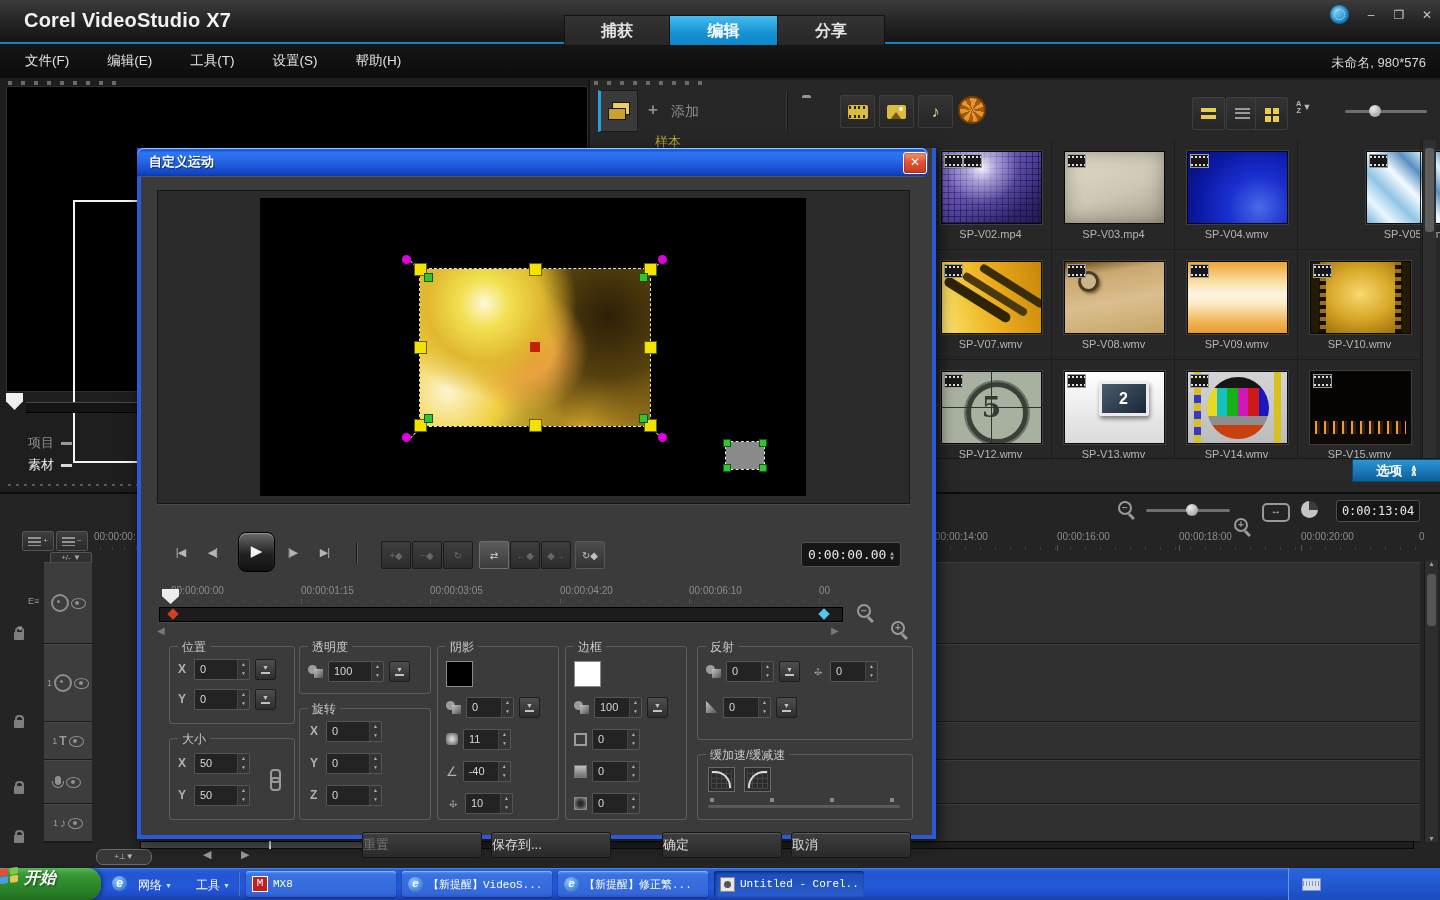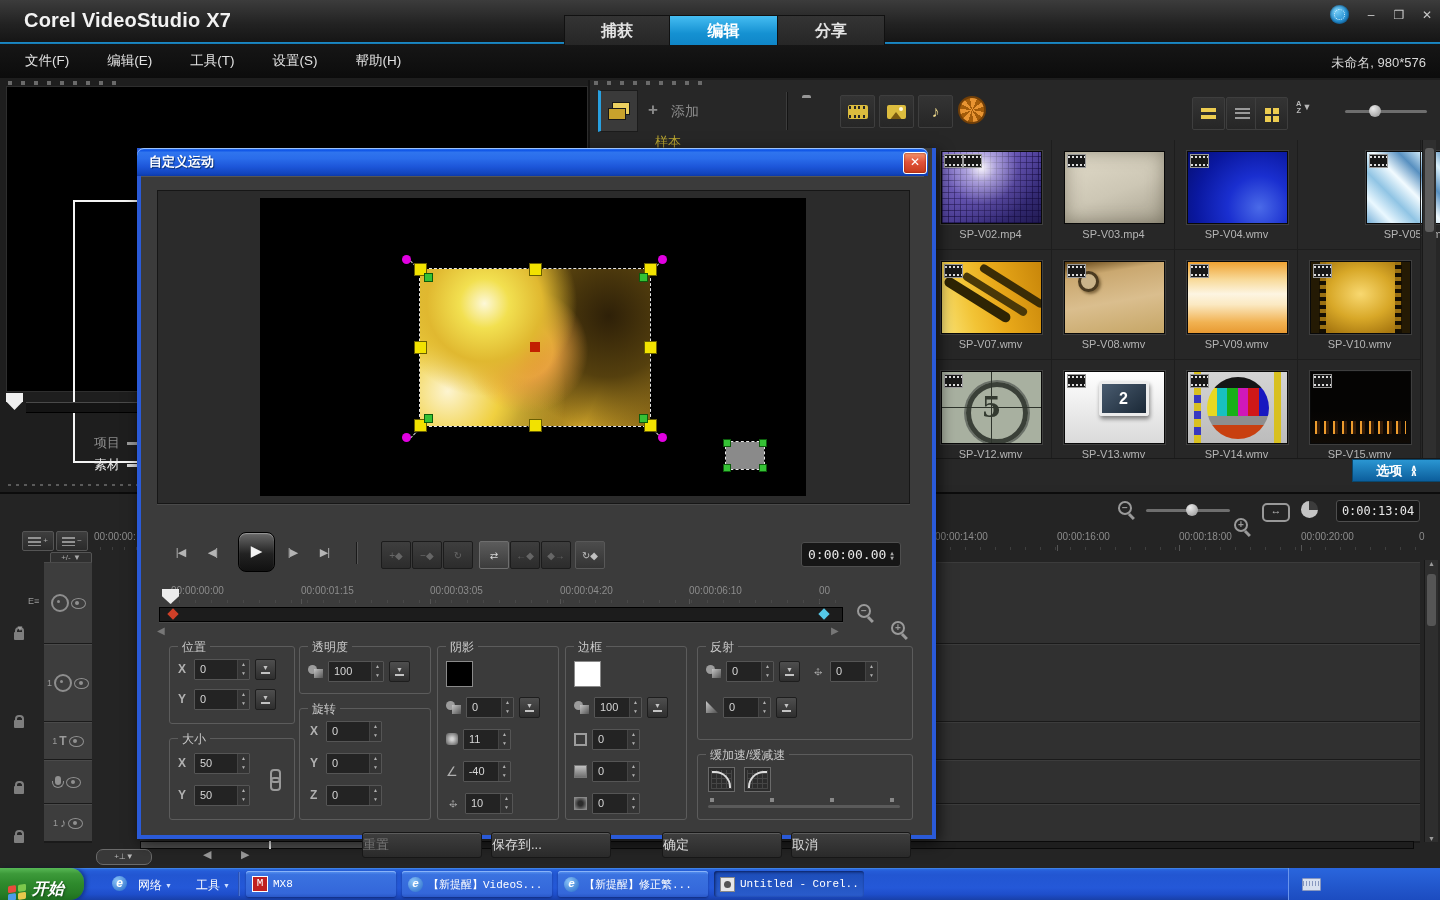--- a/index.html
+++ b/index.html
@@ -20,21 +20,21 @@
   #menu-items{display:flex;gap:38px;padding-left:25px;}
   .mitem{font-size:13.5px;color:#e2e2e2;}
   #projinfo{position:absolute;right:14px;top:10px;font-size:13px;color:#d8d8d8;}
   
   #pvpanel{left:6px;top:86px;width:580px;height:304px;background:#000;border:1px solid #2e2e2e;}
   #whiterect{left:66px;top:113px;width:217px;height:259px;border:2px solid #f4f4f4;}
   .sprockets{height:4px;display:flex;gap:9px;}
   .sprockets i{width:4px;height:4px;background:#6a6a6a;}
   #scrubbar{left:26px;top:402px;width:560px;height:9px;background:#141414;border-top:1px solid #4a4a4a;border-bottom:1px solid #000;}
   #shield{left:6px;top:393px;width:17px;height:17px;background:#f0f0f0;clip-path:polygon(0 0,100% 0,100% 48%,50% 100%,0 48%);}
-  .pmlabel{width:110px;text-align:right;font-size:13px;display:flex;justify-content:flex-end;align-items:center;gap:7px;}
+  .pmlabel{width:110px;text-align:right;font-size:13px;display:flex;align-items:center;gap:7px;}
   .pmlabel .dash{width:11px;height:3px;background:#d8d8d8;}
   #dotsep{left:8px;top:484px;width:140px;height:2px;background:repeating-linear-gradient(90deg,#5a5a5a 0 3px,transparent 3px 8px);}
   .modebtn{top:495px;width:56px;height:36px;border-radius:4px;display:flex;align-items:center;justify-content:center;}
   #btn-storyboard{left:18px;background:linear-gradient(#3c3c3c,#262626);border:1px solid #555;color:#a8a8a8;font-size:19px;}
   #btn-timelineview{left:86px;background:linear-gradient(#f2dc60,#cfa92c);border:1px solid #86680a;color:#433406;font-size:18px;font-weight:bold;}
   
   #library{left:588px;top:80px;width:852px;height:412px;background:#272727;border-left:2px solid #141414;}
   #libbtn{left:598px;top:90px;width:36px;height:40px;background:#3a3a3a;border:1px solid #1c1c1c;border-left:3px solid #28a0e0;display:flex;align-items:center;justify-content:center;}
   .i-media{width:22px;height:18px;position:relative;}
   .i-media:before{content:"";position:absolute;top:0;right:0;width:16px;height:11px;background:#ecd060;border:1px solid #181818;}
@@ -208,21 +208,21 @@
   .ease{position:absolute;width:25px;height:23px;background:#2c2c2c;border:1px solid #6a6a6a;overflow:hidden;}
   .ease:before{content:"";position:absolute;inset:2px;background:repeating-linear-gradient(90deg,#464646 0 1px,transparent 1px 5px),repeating-linear-gradient(0deg,#464646 0 1px,transparent 1px 5px);}
   .ease:after{content:"";position:absolute;left:3px;bottom:3px;width:17px;height:15px;border-top:2px solid #dcdcdc;border-right:2px solid #dcdcdc;border-top-right-radius:16px;}
   .ease.alt:after{transform:scaleX(-1);}
   .dlgbtn{position:absolute;top:656px;width:118px;height:24px;background:linear-gradient(#3e3e3e,#2a2a2a);border:1px solid #171717;border-radius:3px;
     box-shadow:inset 0 1px 0 #5c5c5c;color:#dcdcdc;font-size:13px;text-align:left;line-height:23px;}
   .dlgbtn.dim{color:#777;}
   
   #taskbar{left:0;top:868px;width:1440px;height:32px;z-index:60;
     background:linear-gradient(180deg,#4a90e8 0%,#2a68e0 4%,#255cd8 10%,#2256d2 22%,#2458d8 62%,#1e4ecb 82%,#1a44b4 94%,#1840a8 100%);}
-  #startbtn{left:0;top:0;width:84px;height:32px;border-radius:0 14px 14px 0;display:flex;align-items:flex-end;gap:6px;padding-left:8px;box-sizing:border-box;
+  #startbtn{left:0;top:0;width:101px;height:32px;border-radius:0 14px 14px 0;display:flex;align-items:flex-start;gap:6px;box-sizing:border-box;
     background:linear-gradient(180deg,#58b855 0%,#3d9a3a 18%,#2e8a2c 48%,#277e26 78%,#1e6e1e 100%);box-shadow:2px 0 4px rgba(0,20,60,.5);}
   #startbtn span{color:#fff;font-size:16px;font-weight:bold;font-style:italic;text-shadow:1px 1px 2px #184a18;}
   .flag{width:18px;height:15px;display:grid;grid-template:1fr 1fr/1fr 1fr;gap:1.5px;transform:skewY(-8deg);}
   .flag i{border-radius:1.5px;}
   .ql{color:#fff;font-size:12px;display:flex;align-items:center;gap:3px;}
   .ql .dn{font-size:7px;color:#d0e0ff;}
   .ie{width:15px;height:15px;border-radius:50%;color:#fff;font-weight:bold;font-style:italic;font-size:12px;line-height:15px;text-align:center;
       background:radial-gradient(circle at 35% 30%,#8ac4f8,#2468c8);}
   .task{position:absolute;top:3px;width:150px;height:26px;border-radius:3px;display:flex;align-items:center;gap:5px;padding:0 6px;box-sizing:border-box;
     background:linear-gradient(180deg,#5a95f2,#3a72e0 14%,#3467da 86%,#2a58c8);box-shadow:inset 0 1px 0 #88b2f8,0 1px 2px rgba(0,10,40,.4);}

